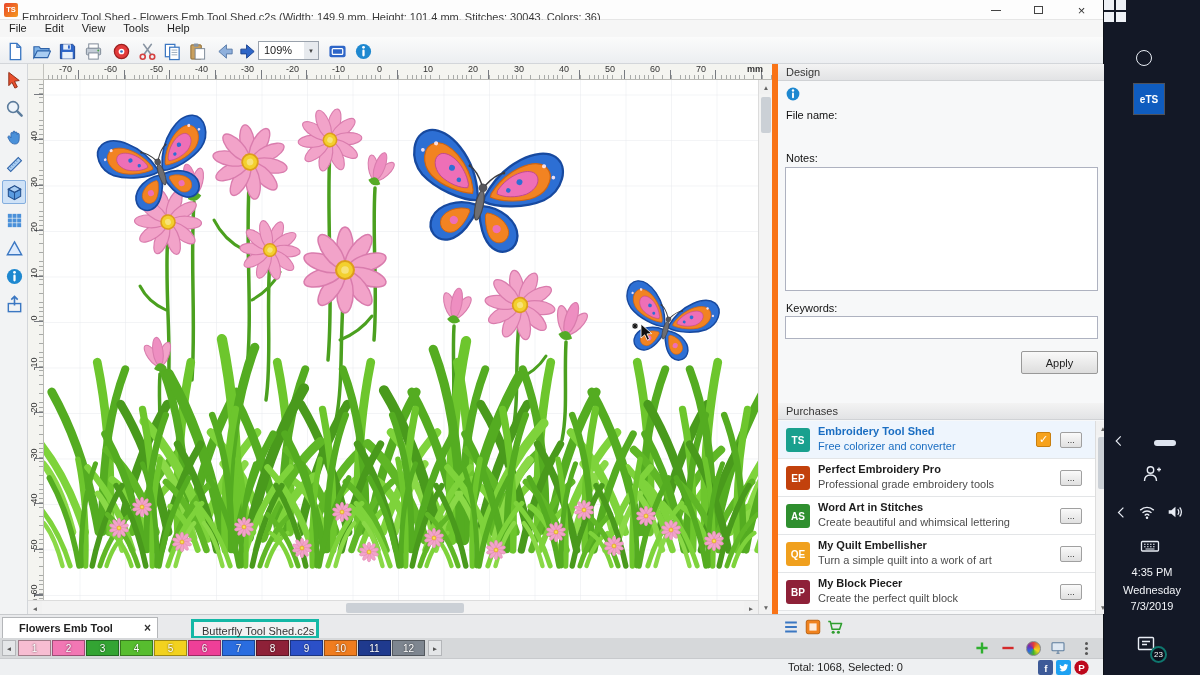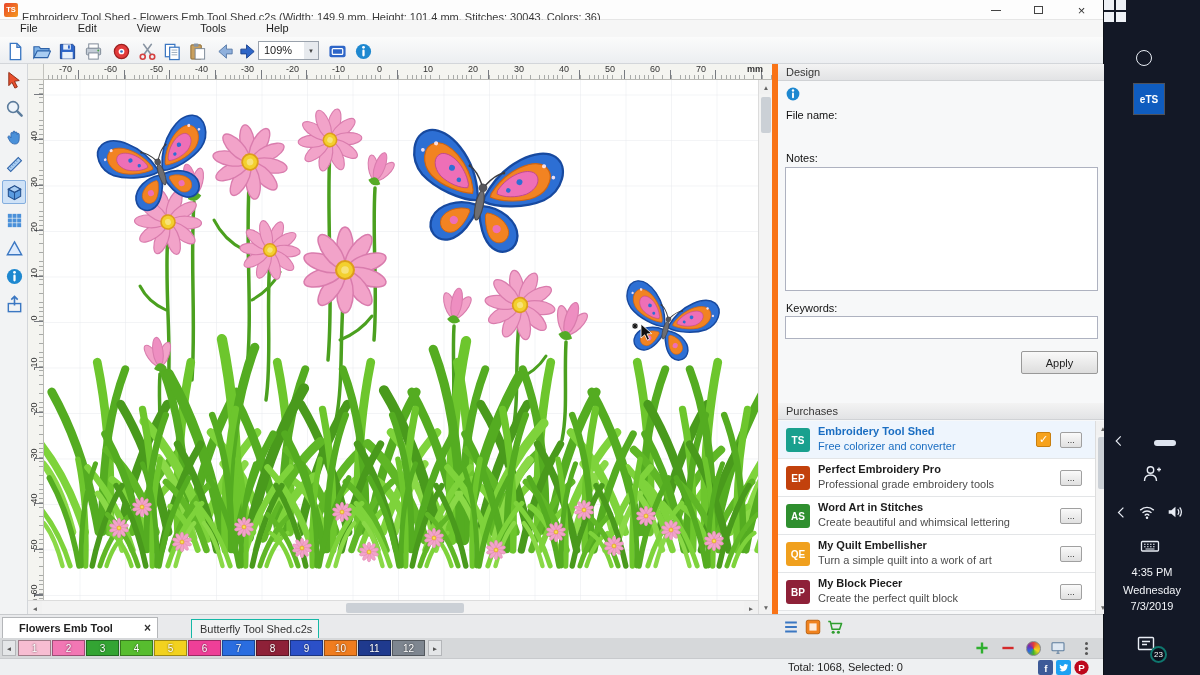--- a/index.html
+++ b/index.html
@@ -9,21 +9,21 @@
 
 #app{position:absolute;left:0;top:0;width:1103px;height:675px;background:#eef0f2}
 #titlebar{position:absolute;left:0;top:0;width:1103px;height:20px;background:#fdfdfd;border-bottom:1px solid #e6e6e6}
 .appicon{position:absolute;left:4px;top:3px;width:14px;height:14px;border-radius:2px;background:linear-gradient(135deg,#e8452c,#f59a1e);color:#fff;font-size:7.5px;font-weight:bold;text-align:center;line-height:14px}
 .apptitle{position:absolute;left:22px;top:8px;line-height:19px;font-size:11px;color:#3a3a3a;white-space:nowrap}
 .wbtn{position:absolute;top:0;width:43px;height:20px;display:flex;align-items:center;justify-content:center;color:#444}
 .gmin{width:10px;height:1px;background:#444}
 .gmax{width:9px;height:8px;border:1px solid #444}
 .gclose{font-size:13px;line-height:1;color:#333}
 #menubar{position:absolute;left:0;top:20px;width:1103px;height:17px;background:#f6f6f6}
-.mitem{display:inline-block;padding:2px 20px;font-size:11px}
+.mitem{display:inline-block;padding:2px 9px;font-size:11px}
 #toolbar{position:absolute;left:0;top:37px;width:1103px;height:27px;background:linear-gradient(#fbfbfb,#eceef1);border-bottom:1px solid #d3d6da}
 .tbtn{position:absolute;top:3px;width:22px;height:22px;display:flex;align-items:center;justify-content:center}
 .tbtn svg{width:19px;height:19px}
 #zoombox{position:absolute;left:258px;top:4px;width:48px;height:19px;background:#fff;border:1px solid #9aa2ac;font-size:11px;line-height:17px;padding-left:5px}
 #zoomdrop{position:absolute;left:304px;top:4px;width:15px;height:19px;background:#e7eaee;border:1px solid #9aa2ac;border-left:none;font-size:6px;color:#444;display:flex;align-items:center;justify-content:center}
 
 #lefttools{position:absolute;left:0;top:64px;width:28px;height:550px;background:#f2f3f4;border-right:1px solid #d3d6da}
 .ltool{position:absolute;left:2px;width:24px;height:24px;display:flex;align-items:center;justify-content:center;border-radius:2px}
 .ltool svg{width:19px;height:19px}
 .ltool.active{background:#cfe2f7;border:1px solid #84aede}
@@ -58,21 +58,21 @@
 .pname{position:absolute;left:40px;top:4px;font-weight:bold;font-size:11px;color:#1c1c1c;white-space:nowrap}
 .pdesc{position:absolute;left:40px;top:19px;font-size:11px;color:#4c4c4c;white-space:nowrap}
 .prow.sel .pname,.prow.sel .pdesc{color:#1b6ec2}
 .pmore{position:absolute;left:282px;top:11px;width:22px;height:16px;background:linear-gradient(#fafafa,#e0e0e0);border:1px solid #a0a0a0;border-radius:2px;font-size:9px;line-height:10px;color:#333}
 .pcheck{position:absolute;left:258px;top:11px;width:15px;height:15px;background:#f6a21d;border:1px solid #c87f10;border-radius:2px;color:#fff;font-size:11px;line-height:13px;text-align:center}
 #psb{position:absolute;left:317px;top:357px;width:14px;height:193px;background:#f3f3f3;border-left:1px solid #ddd}
 
 #tabsbar{position:absolute;left:0;top:614px;width:1103px;height:24px;background:#e9eaec;border-top:1px solid #c8cacd}
 .tab-active{position:absolute;left:2px;top:2px;height:22px;width:156px;background:#fff;border:1px solid #b4b6b9;border-bottom:none;font-weight:bold;line-height:20px;padding-left:16px}
 .tab-x{position:absolute;right:6px;top:0;line-height:20px;font-size:12px;color:#333}
-.tab-inactive{position:absolute;left:191px;top:4px;height:20px;width:128px;background:#f1f2f3;border:1px solid #14b8a6;line-height:18px;padding-left:8px;color:#333}
+.tab-inactive{position:absolute;left:191px;top:4px;height:20px;width:128px;background:#f1f2f3;border:3px solid #14b8a6;line-height:18px;padding-left:8px;color:#333}
 .tabicon{position:absolute;top:3px;width:18px;height:18px}
 #palettebar{position:absolute;left:0;top:638px;width:1103px;height:20px;background:#d6d8da}
 .parrow{position:absolute;top:2px;width:14px;height:16px;background:#e4e6e8;border:1px solid #b4b6b9;font-size:6.5px;color:#555;display:flex;align-items:center;justify-content:center}
 .chip{position:absolute;top:2px;width:33px;height:16px;border:1px solid rgba(0,0,0,.35);display:flex;align-items:center;justify-content:center}
 .chip i{font-style:normal;font-size:10px;color:#fff;text-shadow:0 0 2px rgba(0,0,0,.75)}
 .pico{position:absolute;top:2px;width:16px;height:16px;display:flex;align-items:center;justify-content:center}
 #cwheel{position:absolute;left:1026px;top:3px;width:15px;height:15px;border-radius:50%;background:conic-gradient(#e33,#ee8b2c,#ecd built,#3a3);background:conic-gradient(#e23b3b,#f0a01e,#ecd81f,#46b428,#2a6de0,#7a2ab0,#e23b3b);border:1px solid #888}
 .vdots{width:3px;height:3px;border-radius:50%;background:#555;box-shadow:0 5px 0 #555,0 10px 0 #555;margin-top:-10px}
 #statusbar{position:absolute;left:0;top:658px;width:1103px;height:17px;background:#eef0f2;border-top:1px solid #c8cacd}
 #totaltxt{position:absolute;left:788px;top:2px;font-size:11px;color:#222}

